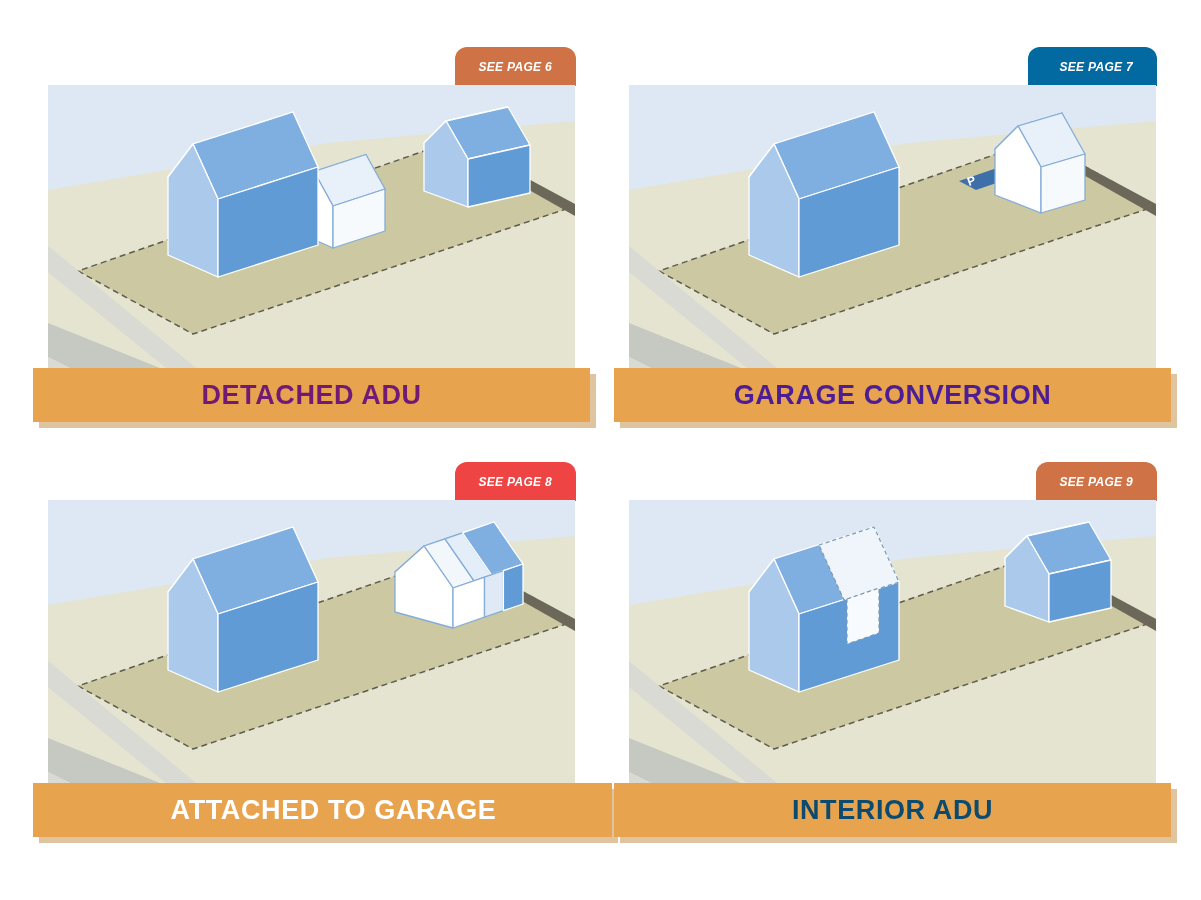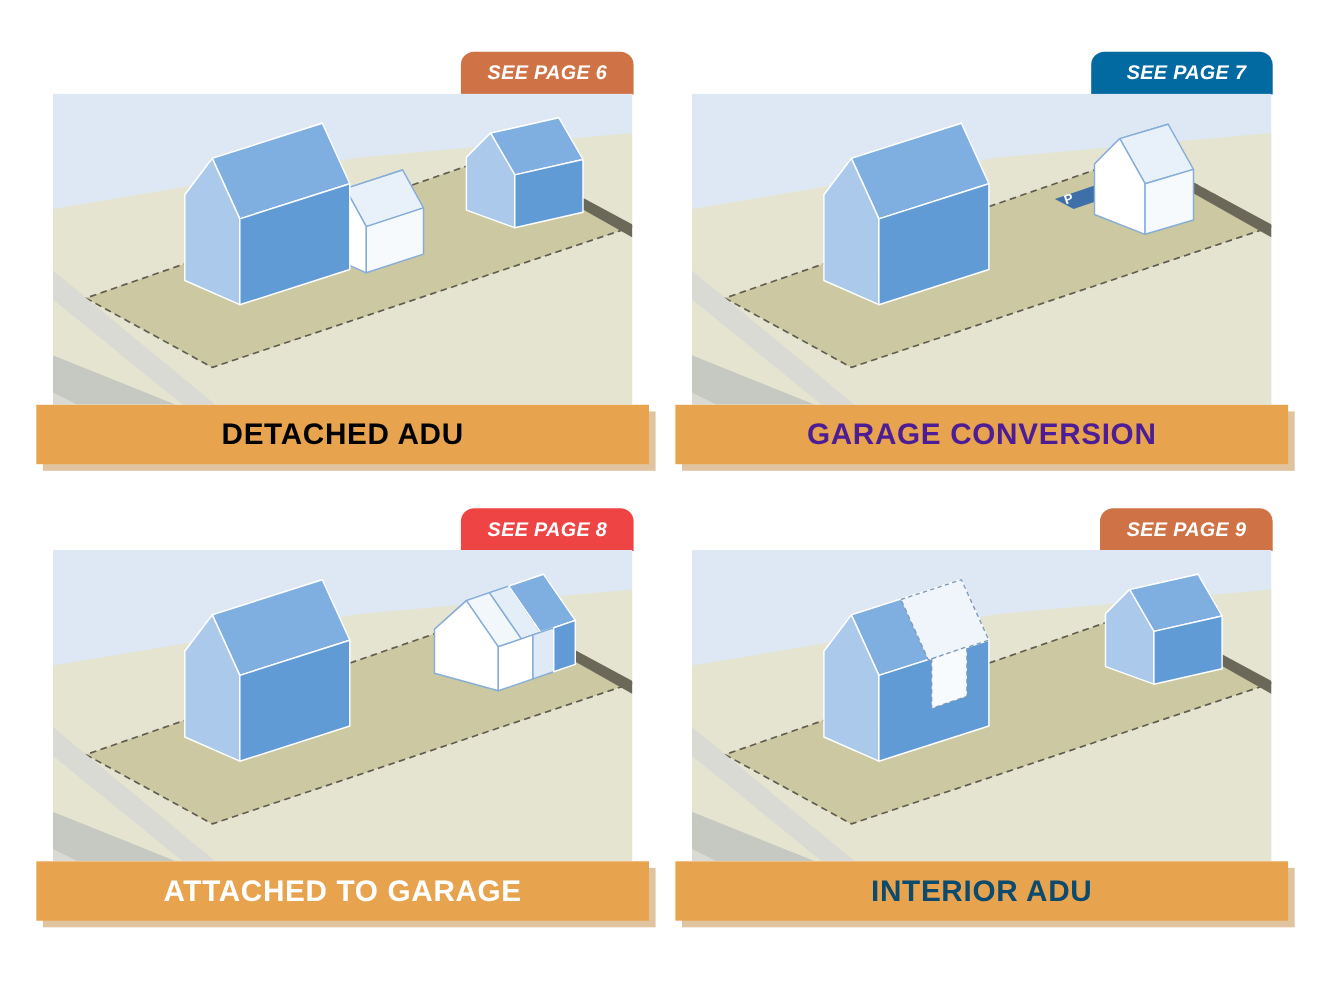--- a/index.html
+++ b/index.html
@@ -1,21 +1,21 @@
 <!DOCTYPE html>
 <html><head>
 <meta charset="utf-8">
 <style>
   html,body{margin:0;padding:0;background:#ffffff;}
   .page{position:relative;width:1201px;height:900px;background:#ffffff;overflow:hidden;
         font-family:"Liberation Sans",sans-serif;}
   .panel{position:absolute;width:557px;height:375px;}
   .tag{position:absolute;top:0;right:14px;height:39px;padding:0 24px;
        border-radius:12px 12px 0 0;display:flex;align-items:center;justify-content:center;
-       font-style:italic;font-weight:bold;font-size:18px;letter-spacing:.3px;z-index:1;}
+       font-style:italic;font-weight:bold;font-size:12px;letter-spacing:.3px;z-index:1;}
   .scene{position:absolute;top:38px;left:15px;width:527px;height:283px;overflow:hidden;z-index:2;}
   .scene svg{display:block;}
   .banner{position:absolute;top:321px;left:0;width:557px;height:54px;z-index:3;
           display:flex;align-items:center;justify-content:center;
           font-weight:bold;font-size:27px;letter-spacing:.6px;}
 </style>
 </head>
 <body>
 
 <div class="page" style="background: rgb(255, 255, 255);">
@@ -56,21 +56,21 @@
             <polygon points="285,163 337,146 337,104 285,121" fill="#F6FAFD" stroke="#86ADD8" stroke-width="1.3" stroke-linejoin="round" stroke-dasharray="none"></polygon>
           </g>
           <g>
             <polygon points="145,59 245,27 220,60 120,92" fill="#97BDE7" stroke="#FFFFFF" stroke-width="1.3" stroke-linejoin="round" stroke-dasharray="none"></polygon>
             <polygon points="145,59 245,27 270,82 170,114" fill="#7FAEE1" stroke="#FFFFFF" stroke-width="1.3" stroke-linejoin="round" stroke-dasharray="none"></polygon>
             <polygon points="170,192 170,114 145,59 120,92 120,170" fill="#ABCAEB" stroke="#FFFFFF" stroke-width="1.3" stroke-linejoin="round" stroke-dasharray="none"></polygon>
             <polygon points="170,192 270,160 270,82 170,114" fill="#609BD6" stroke="#FFFFFF" stroke-width="1.3" stroke-linejoin="round" stroke-dasharray="none"></polygon>
           </g>
         </svg>
       </div>
-    <div class="banner" style="background: rgb(231, 163, 78); color: #000000; box-shadow: rgba(193, 137, 64, 0.5) 6px 6px 0px;">
+    <div class="banner" style="background: rgb(231, 163, 78); color: #701a75; box-shadow: rgba(193, 137, 64, 0.5) 6px 6px 0px;">
       <span>DETACHED ADU</span>
     </div>
   </section>
 
   <section class="panel" style="left:614px;top:47px">
     <div class="tag" style="background: #0369a1; color: rgb(255, 255, 255); padding-left: 32px;">
       <span>SEE PAGE 7</span>
     </div>
     <div class="scene">
         <svg viewBox="0 0 527 283" width="527" height="283">
@@ -149,21 +149,21 @@
             <polygon points="455.4,110.72 475,104 475,64 455.4,70.72" fill="#609BD6" stroke="#FFFFFF" stroke-width="1.3" stroke-linejoin="round" stroke-dasharray="none"></polygon>
           </g>
           <g>
             <polygon points="145,59 245,27 220,60 120,92" fill="#97BDE7" stroke="#FFFFFF" stroke-width="1.3" stroke-linejoin="round" stroke-dasharray="none"></polygon>
             <polygon points="145,59 245,27 270,82 170,114" fill="#7FAEE1" stroke="#FFFFFF" stroke-width="1.3" stroke-linejoin="round" stroke-dasharray="none"></polygon>
             <polygon points="170,192 170,114 145,59 120,92 120,170" fill="#ABCAEB" stroke="#FFFFFF" stroke-width="1.3" stroke-linejoin="round" stroke-dasharray="none"></polygon>
             <polygon points="170,192 270,160 270,82 170,114" fill="#609BD6" stroke="#FFFFFF" stroke-width="1.3" stroke-linejoin="round" stroke-dasharray="none"></polygon>
           </g>
         </svg>
       </div>
-    <div class="banner" style="background: rgb(231, 163, 78); color: rgb(255, 255, 255); box-shadow: rgba(193, 137, 64, 0.5) 6px 6px 0px;">
+    <div class="banner" style="background: rgb(231, 163, 78); color: rgb(255, 255, 255); box-shadow: rgba(193, 137, 64, 0.5) 6px 6px 0px; padding-left: 22px;">
       <span>ATTACHED TO GARAGE</span>
     </div>
   </section>
 
   <section class="panel" style="left:614px;top:462px">
     <div class="tag" style="background: rgb(207, 115, 71); color: rgb(255, 255, 255); text-align: center;">
       <span>SEE PAGE 9</span>
     </div>
     <div class="scene">
         <svg viewBox="0 0 527 283" width="527" height="283">

